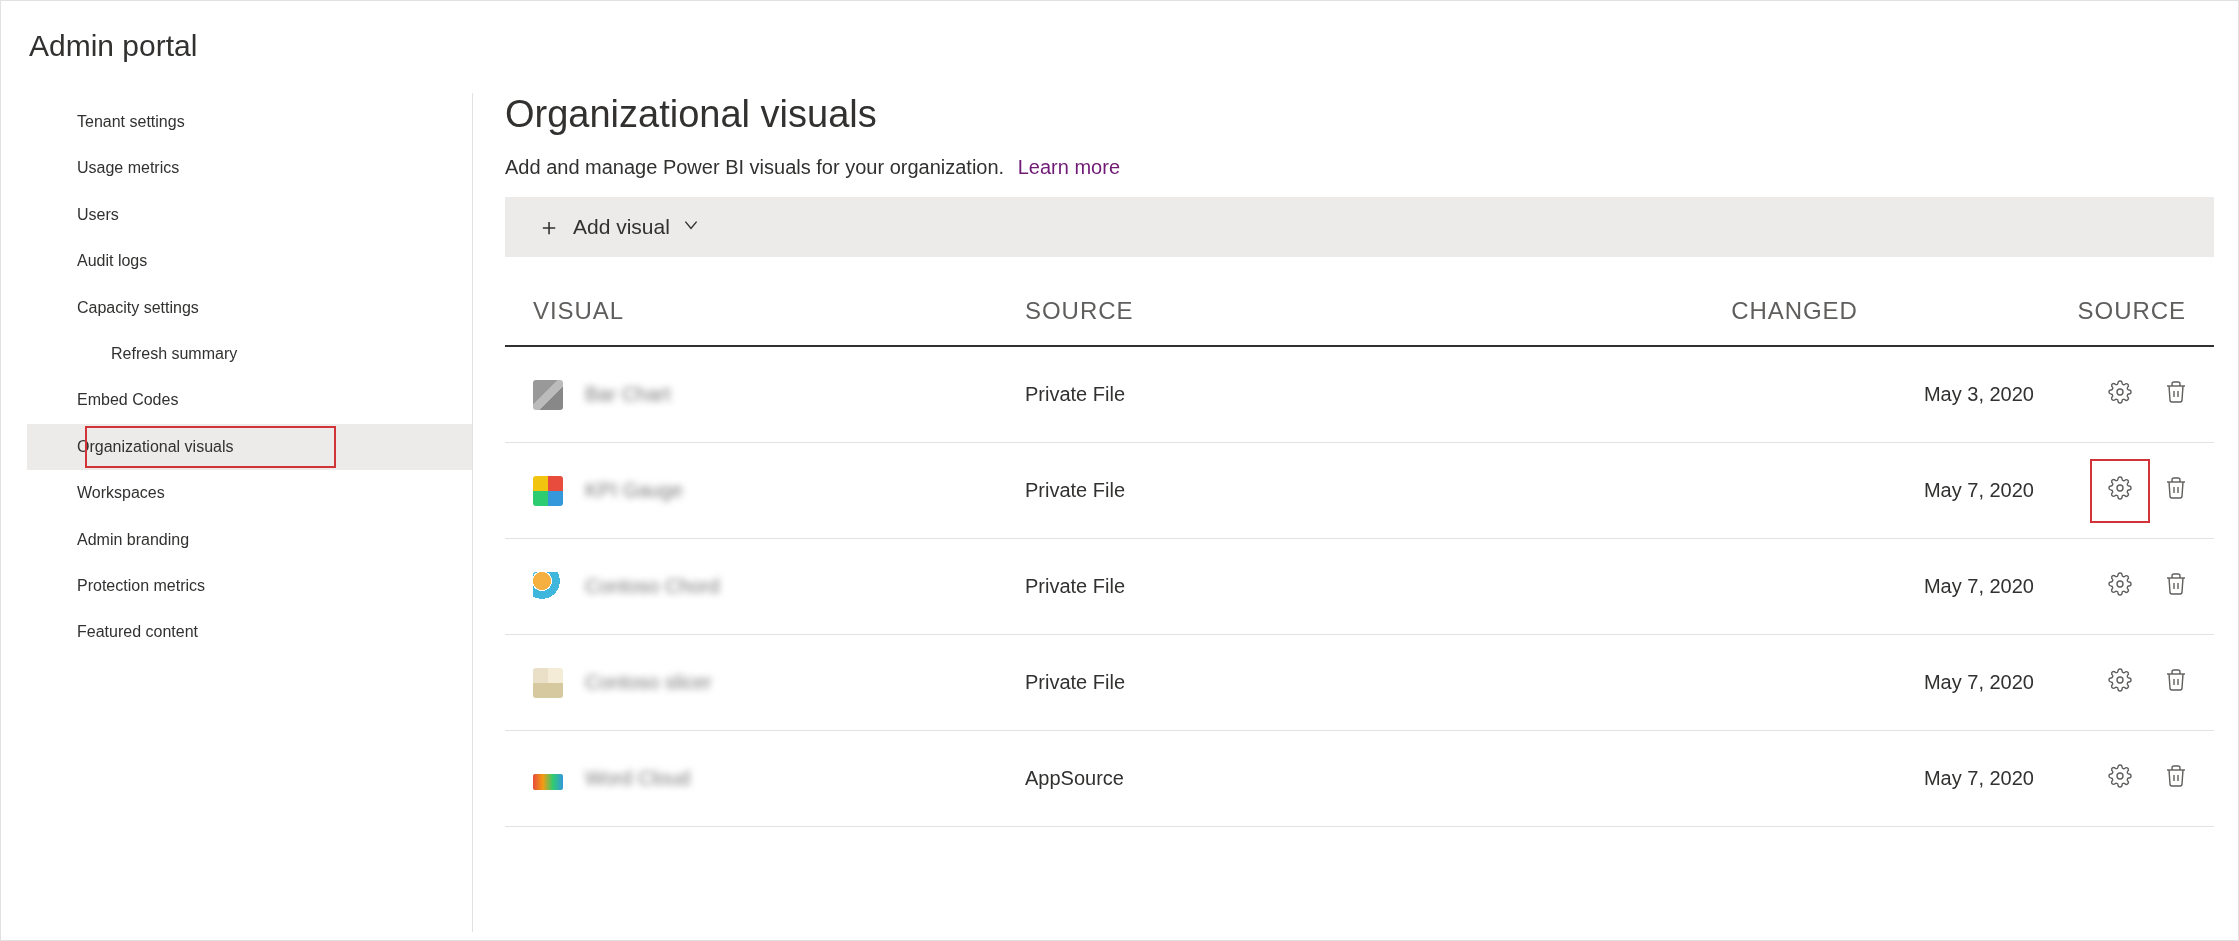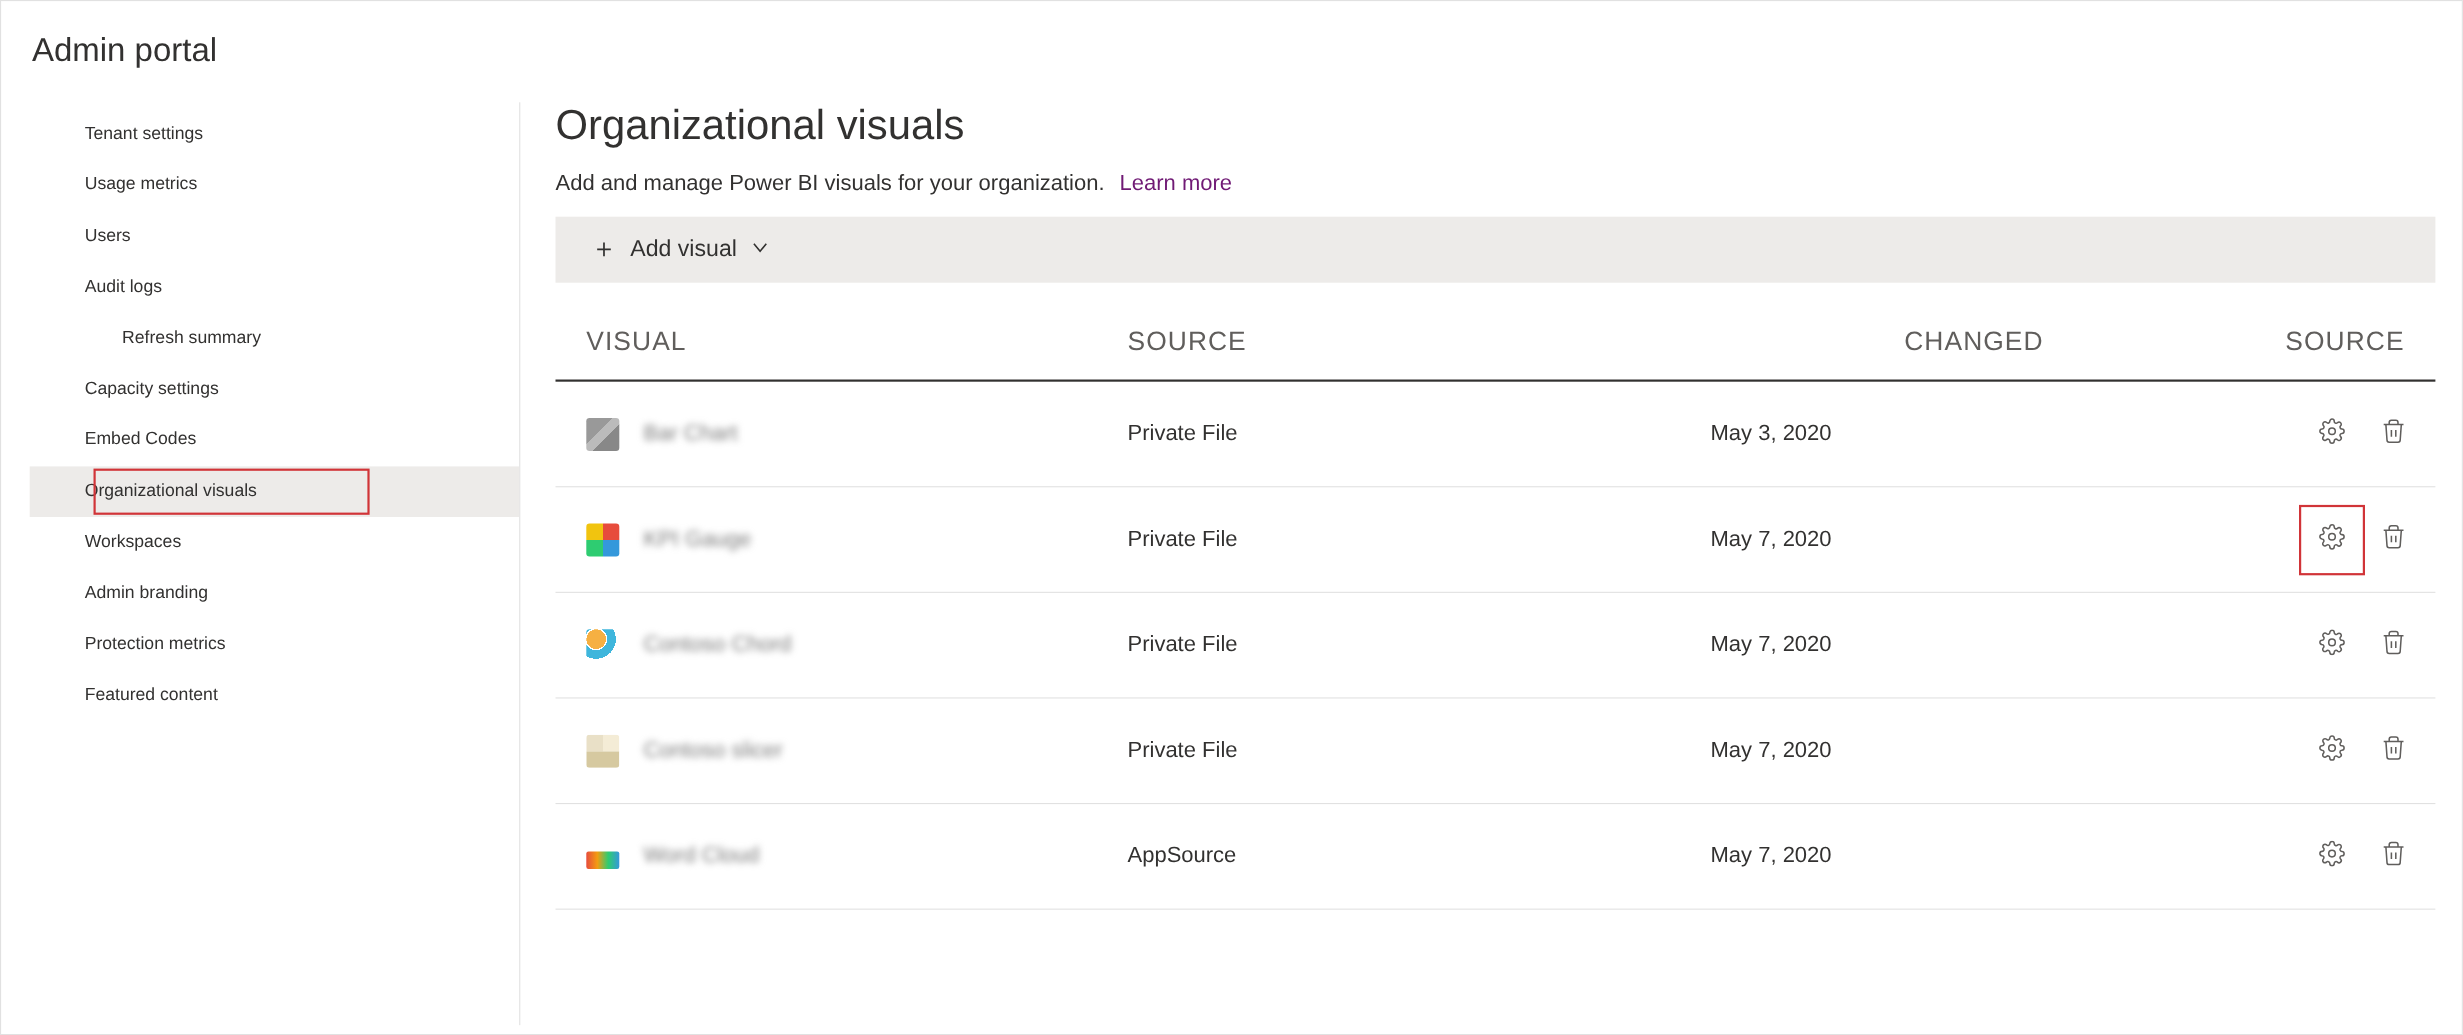--- a/index.html
+++ b/index.html
@@ -139,21 +139,21 @@
     height: 30px;
     border-radius: 3px;
     flex: none;
   }
   .visual-name {
     color: #7a7a7a;
     filter: blur(3.5px);
     user-select: none;
   }
   .cell-source  { width: 530px; }
-  .cell-changed { flex: 1; }
+  .cell-changed { flex: 1; text-align: right; }
   .cell-actions {
     width: 180px;
     display: flex;
     justify-content: flex-end;
     align-items: center;
     gap: 28px;
     padding-right: 24px;
   }
   .icon-btn {
     width: 28px;
@@ -190,22 +190,22 @@
   <div class="portal-title">Admin portal</div>
 
   <div class="body-wrap">
 
     <nav class="sidebar">
       <div class="sidebar-inner" id="sidebar-inner">
           <div class="nav-item">Tenant settings</div>
           <div class="nav-item">Usage metrics</div>
           <div class="nav-item">Users</div>
           <div class="nav-item">Audit logs</div>
+          <div class="nav-item">Capacity settings</div>
           <div class="nav-item sub">Refresh summary</div>
-          <div class="nav-item">Capacity settings</div>
           <div class="nav-item">Embed Codes</div>
           <div class="nav-item active highlighted">Organizational visuals</div>
           <div class="nav-item">Workspaces</div>
           <div class="nav-item">Admin branding</div>
           <div class="nav-item">Protection metrics</div>
           <div class="nav-item">Featured content</div>
         </div>
     </nav>
 
     <section class="main">

